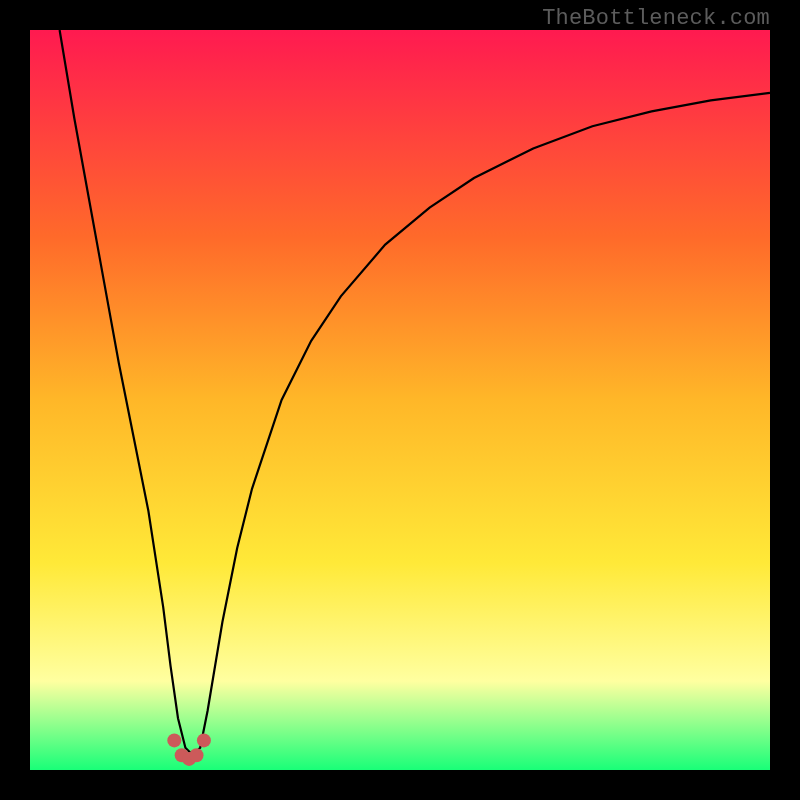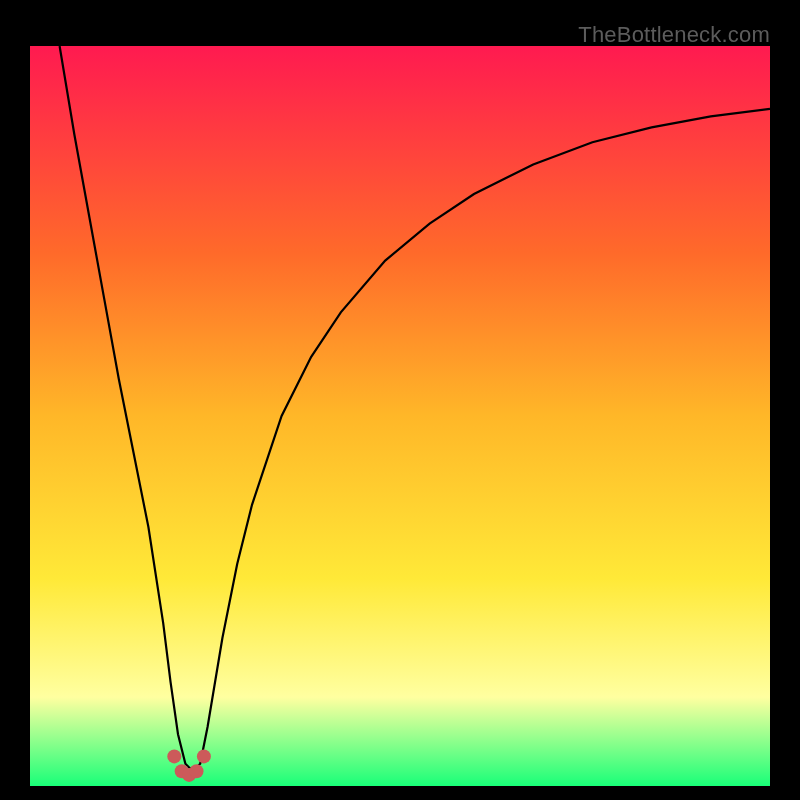--- a/index.html
+++ b/index.html
@@ -6,25 +6,26 @@
     margin: 0;
     padding: 0;
     width: 800px;
     height: 800px;
     overflow: hidden;
     background: #000;
     font-family: Arial, Helvetica, sans-serif;
   }
   .frame {
     position: absolute;
-    top: 16px;
+    top: 0;
     left: 0;
     width: 800px;
     height: 709px;
     background: #000;
+    font-family: Liberation Mono, monospace;
   }
   .plot-area {
     position: absolute;
     top: 30px;
     left: 30px;
     width: 740px;
     height: 740px;
     overflow: hidden;
   }
   .bg-gradient {

